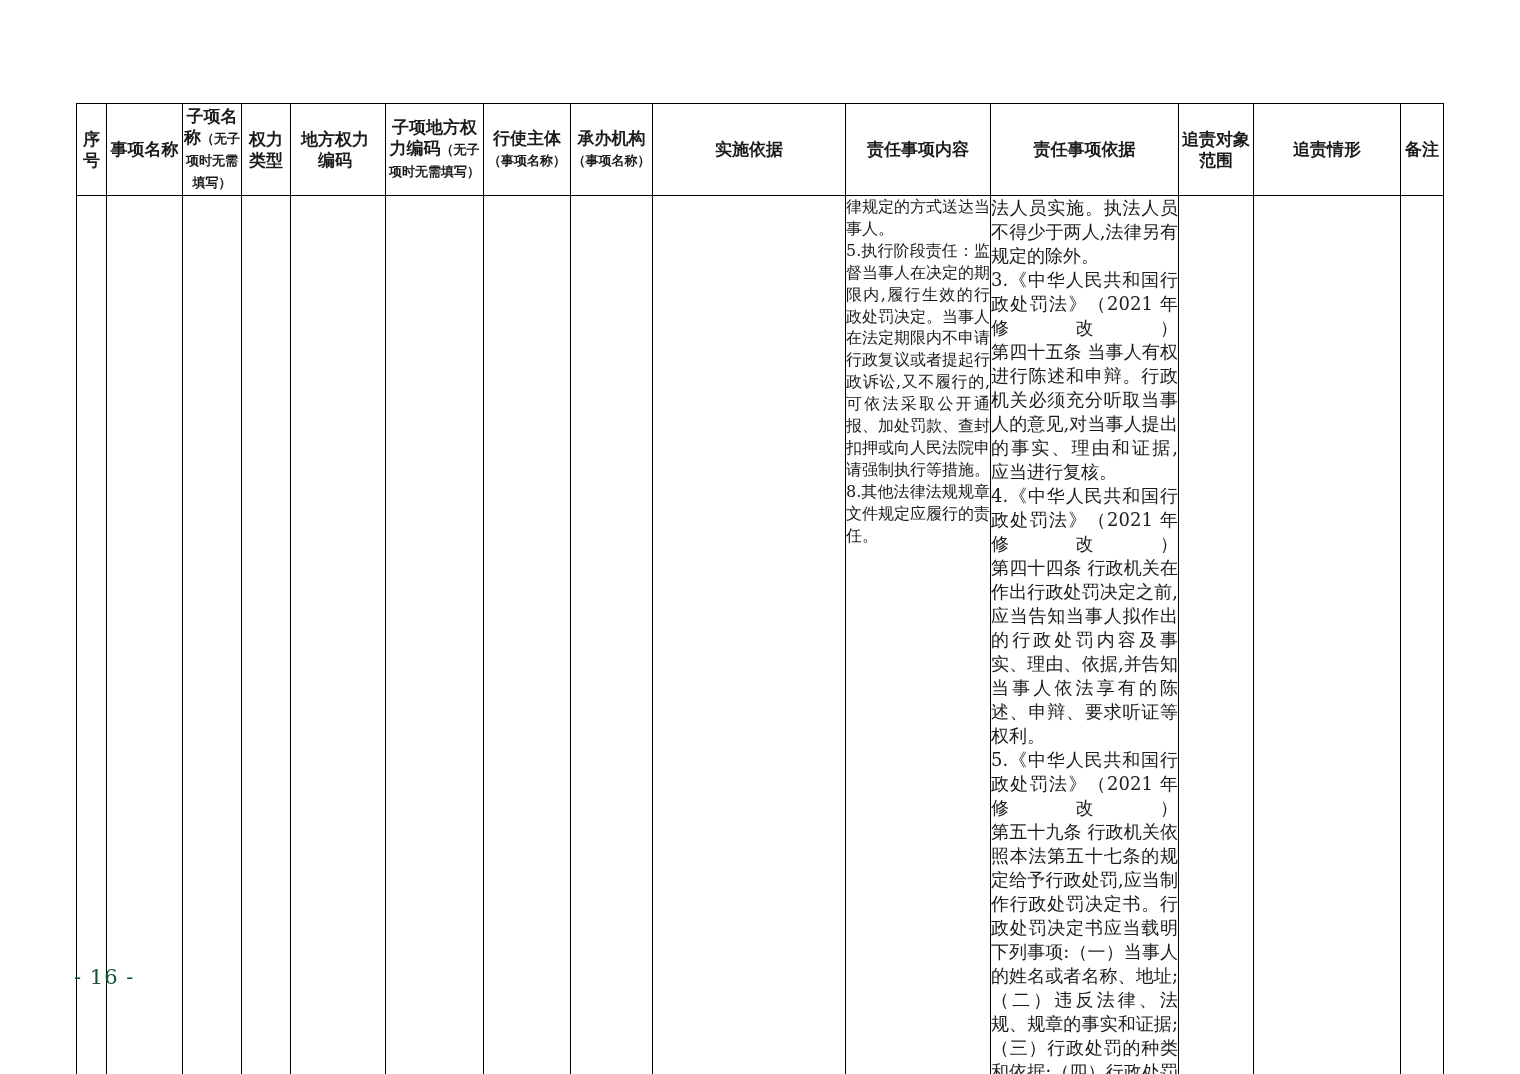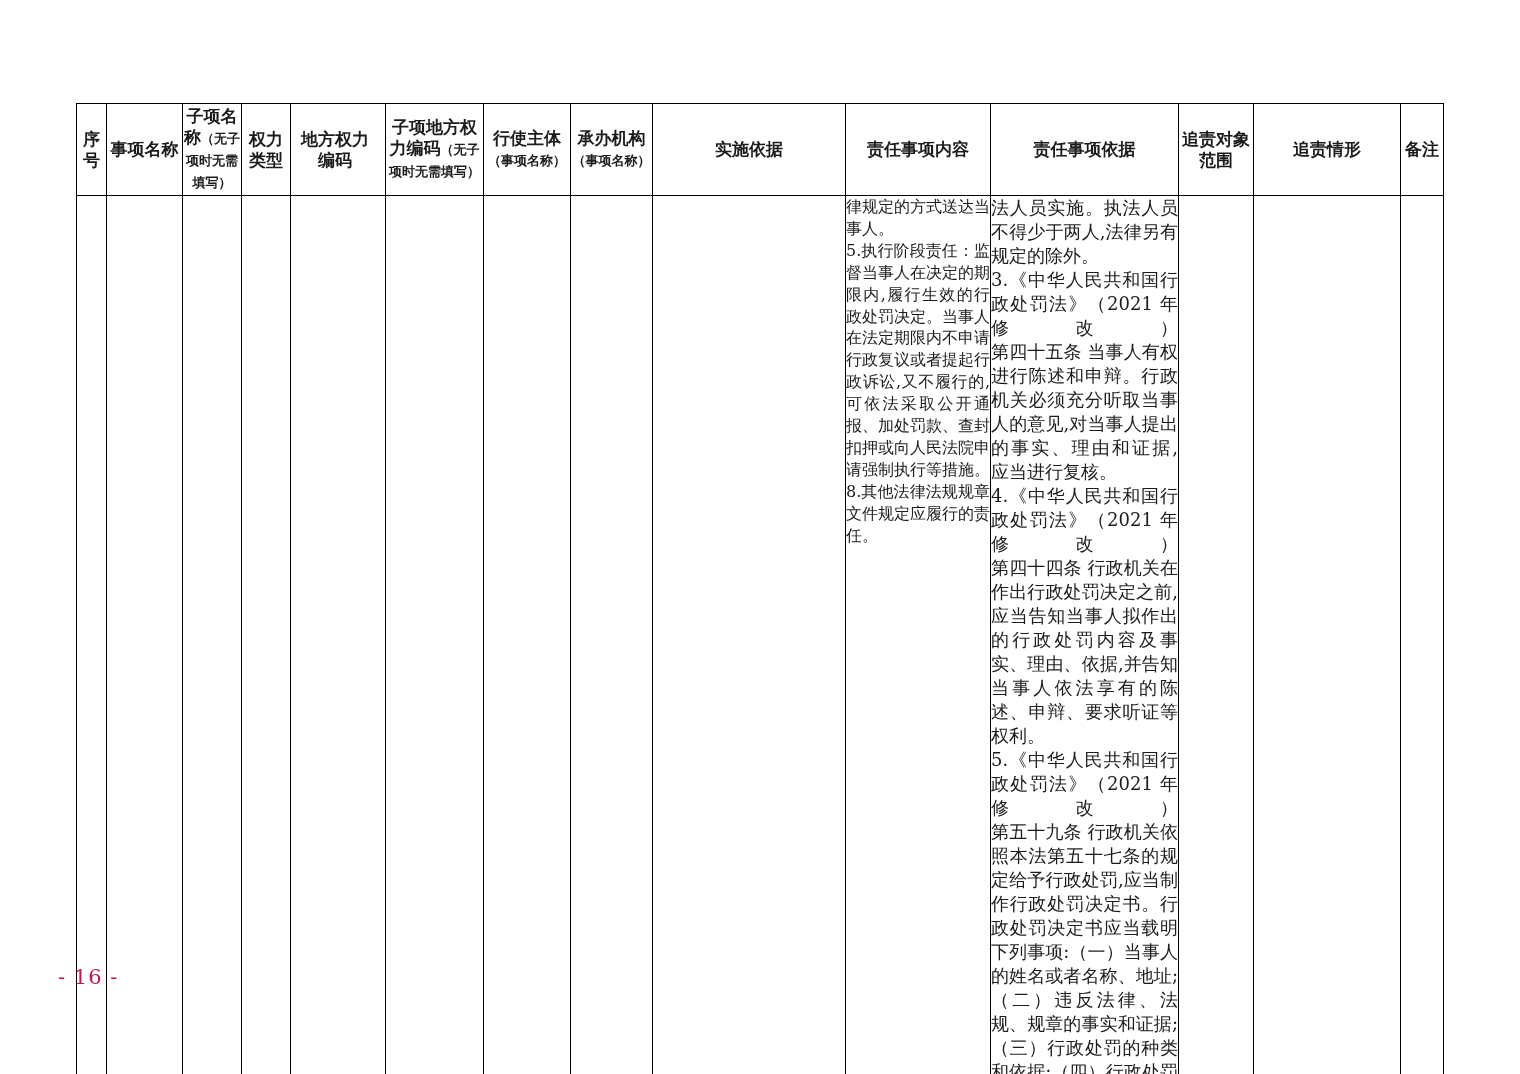--- a/index.html
+++ b/index.html
@@ -66,24 +66,24 @@
   td.c-basis {
     font-size: 18px;
     line-height: 24px;
     padding: 3px 2px 0 2px;
   }
   td.c-basis p.stretch {
     text-align-last: justify;
   }
   .page-number {
     position: absolute;
-    left: 58px;
+    left: 74px;
     top: 965px;
     font-size: 21px;
-    color: #be185d;
+    color: #14532d;
     letter-spacing: 1px;
   }
 </style>
 </head>
 <body>
 
 <table class="grid">
   <colgroup>
     <col style="width:30px">
     <col style="width:76px">

